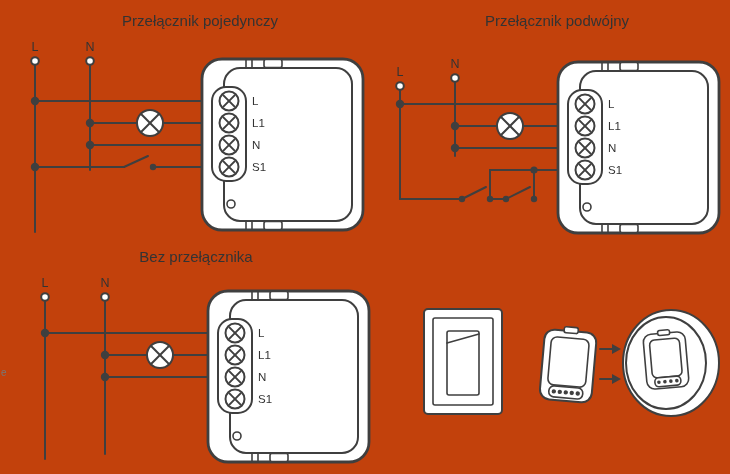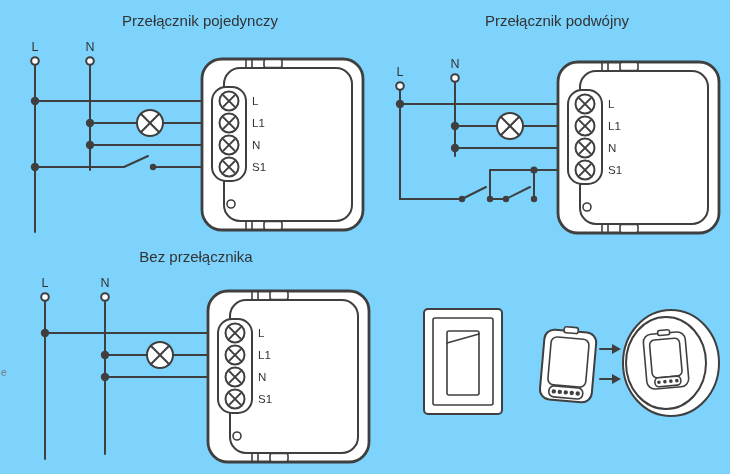--- a/index.html
+++ b/index.html
@@ -1,16 +1,16 @@
 <!DOCTYPE html>
 <html><head>
 <meta charset="utf-8">
 <style>
   html,body{margin:0;padding:0;background:#ffffff;}
-  .stage{position:relative;width:730px;height:474px;background:#7dd3fc;overflow:hidden;
+  .stage{position:relative;width:730px;height:474px;background:#c2410c;overflow:hidden;
          font-family:"Liberation Sans",sans-serif;}
   svg{position:absolute;left:0;top:0;}
   text{fill:#333333;font-family:"Liberation Sans",sans-serif;}
   .title{font-size:15px;}
   .lbl{font-size:12.5px;}
   .term{font-size:11.5px;}
   .tiny{font-size:10px;fill:#777;}
   .st{stroke:#3f3f3f;fill:none;stroke-width:2;stroke-linecap:round;stroke-linejoin:round;}
   .stw{stroke:#3f3f3f;fill:#ffffff;stroke-width:2;stroke-linejoin:round;}
   .sw3{stroke-width:2.8;}

